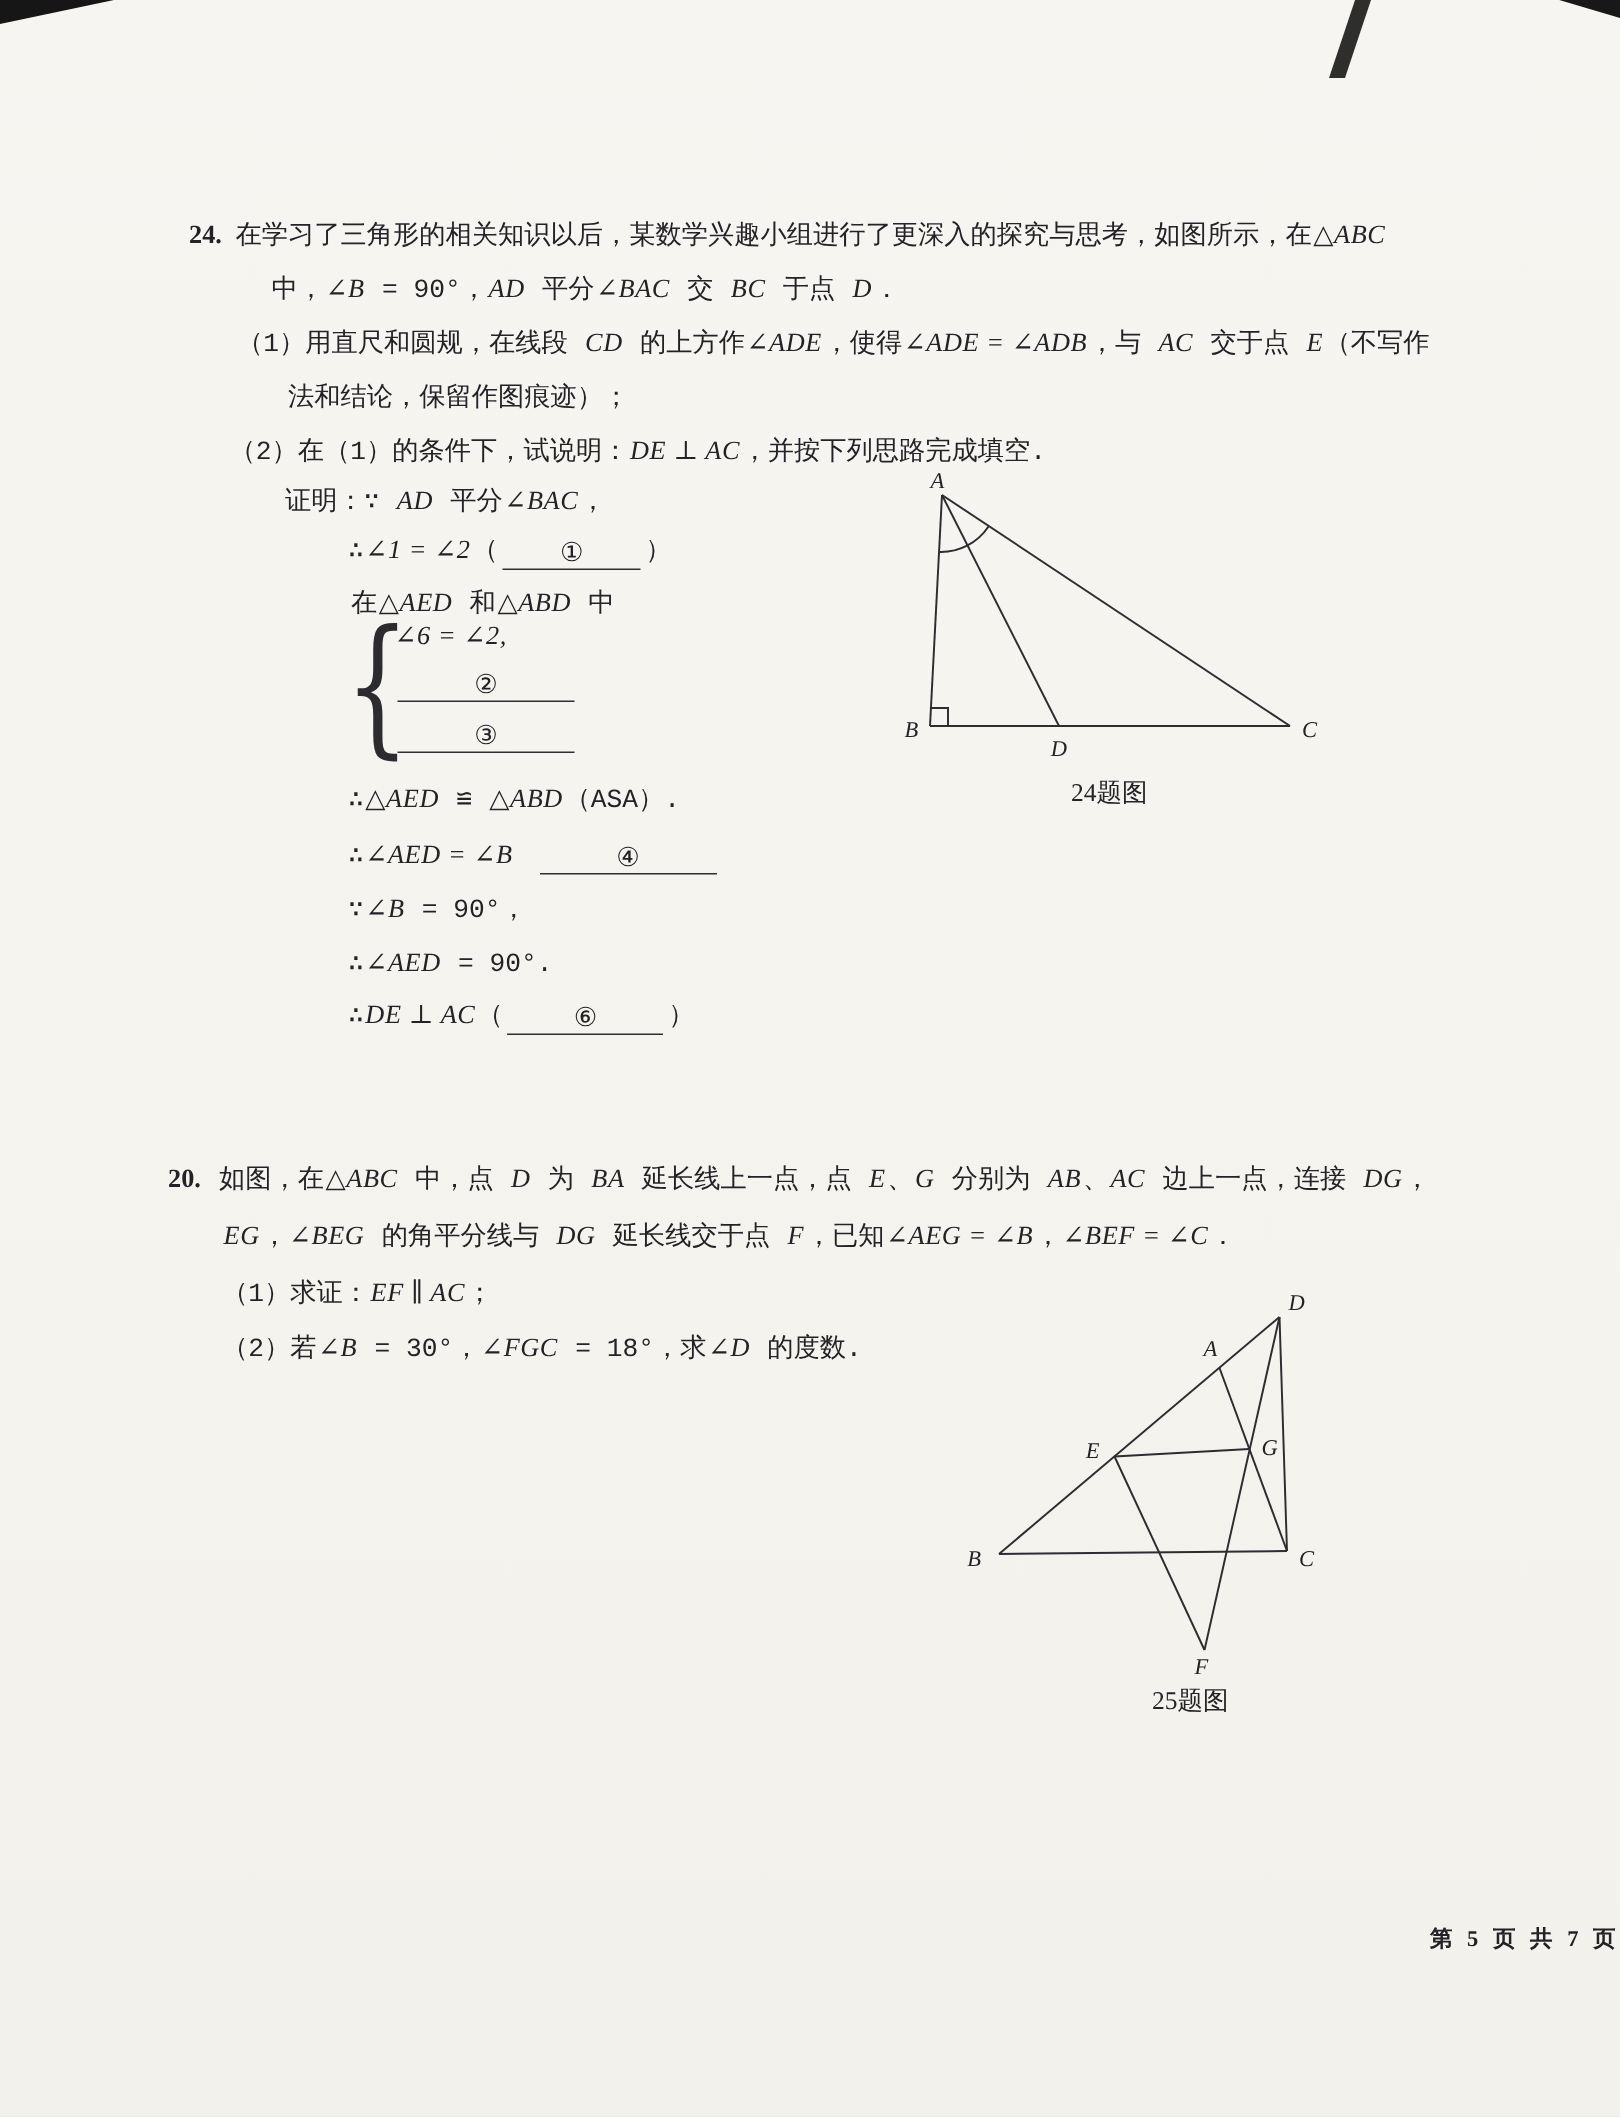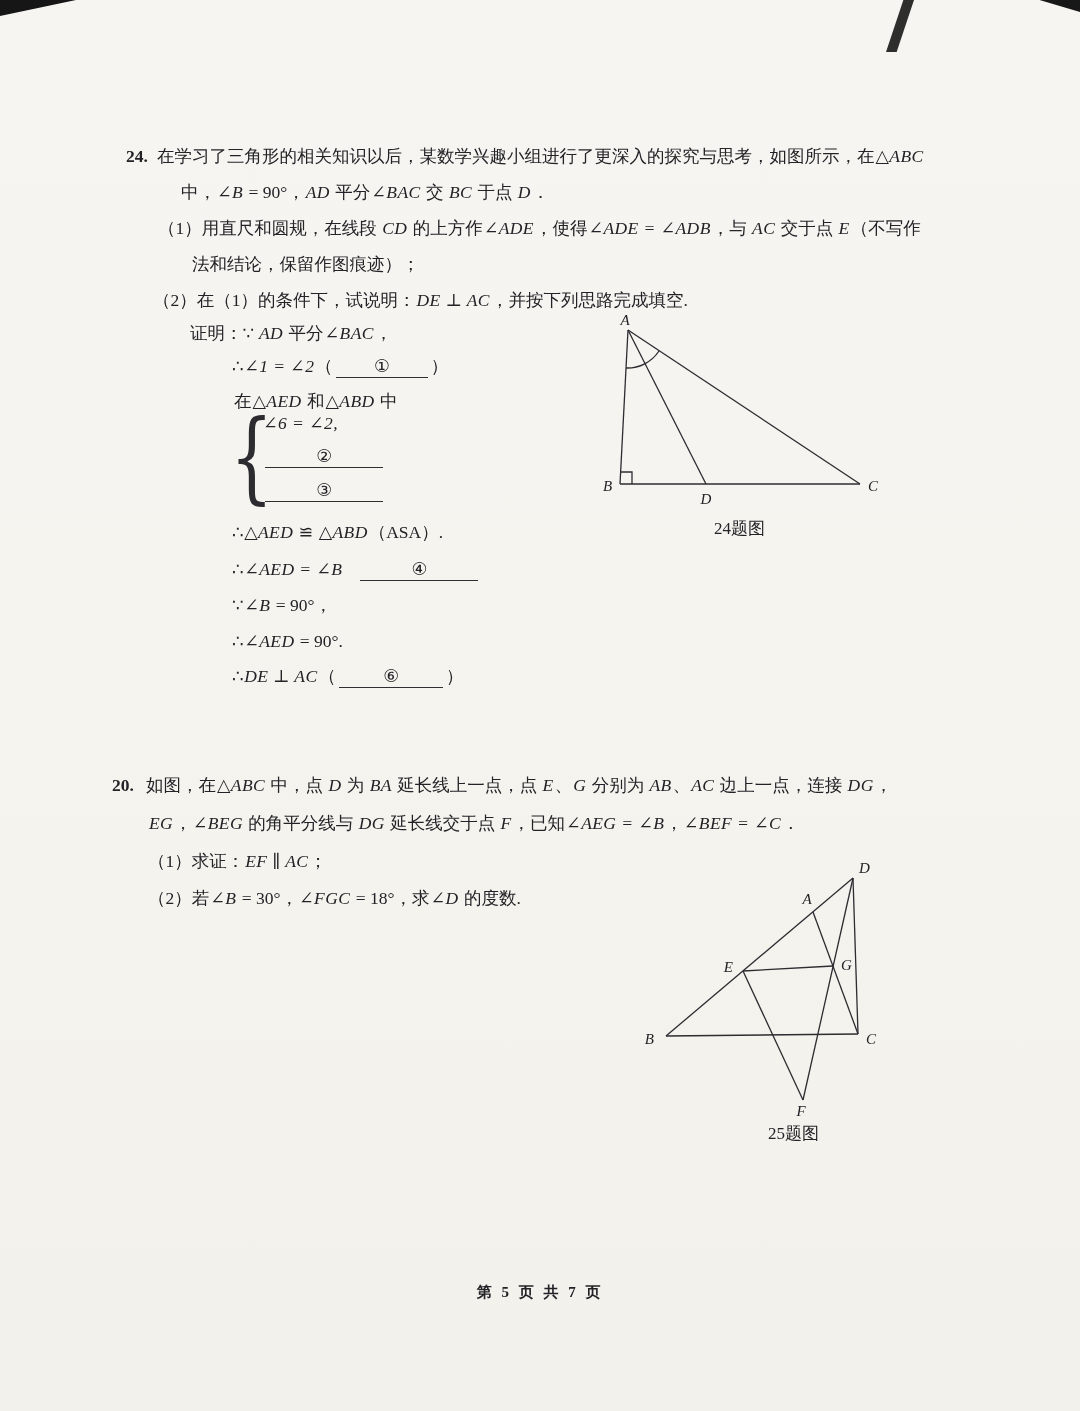--- a/index.html
+++ b/index.html
@@ -14,21 +14,21 @@
     overflow:hidden;
   }
   section { display:contents; }
   .line {
     position:absolute;
     font-size:17.5px;
     line-height:24px;
     white-space:nowrap;
   }
   .bold { font-weight:bold; }
-  .seg-c { font-style:normal; }
+  .seg-c { font-style:normal;font-family:Liberation Mono, monospace; }
   .seg-m { font-style:italic; letter-spacing:.4px; padding:0 1px; }
   .seg-sp { display:inline-block; }
   .seg-b {
     display:inline-block;
     min-width:80px;
     text-align:center;
     border-bottom:1.4px solid #2e2e33;
     font-style:normal;
     margin:0 3px;
     line-height:21px;
@@ -45,21 +45,21 @@
   .sys-row { position:absolute; left:28px; font-size:17.5px; white-space:nowrap; }
   .fig { position:absolute; }
   .fig line, .fig polyline, .fig path { stroke:#2c2c31; stroke-width:1.3; fill:none; }
   .figlabels text {
     font-family:"Liberation Serif","DejaVu Serif",serif;
     font-style:italic; font-size:15px; fill:#232327;
   }
   .caption { position:absolute; font-size:17px; font-weight:normal; white-space:nowrap; }
   .footer {
     position:absolute; left:0; right:0; top:1283px;
-    text-align:center; font-size:15px; font-weight:bold; letter-spacing:3px;
+    text-align:right; font-size:15px; font-weight:bold; letter-spacing:3px;
   }
   .artifact { position:absolute; }
   .art-tl { left:0; top:0; width:76px; height:16px; background:#161616;
             clip-path:polygon(0 0,100% 0,0 100%); }
   .art-tr-streak { left:886px; top:0; width:28px; height:52px; background:#1c1c1c;
             clip-path:polygon(62% 0,100% 0,38% 100%,0 100%); opacity:.92; }
   .art-tr-corner { right:0; top:0; width:44px; height:12px; background:#181818;
             clip-path:polygon(8% 0,100% 0,100% 100%); }
 </style>
 </head>

